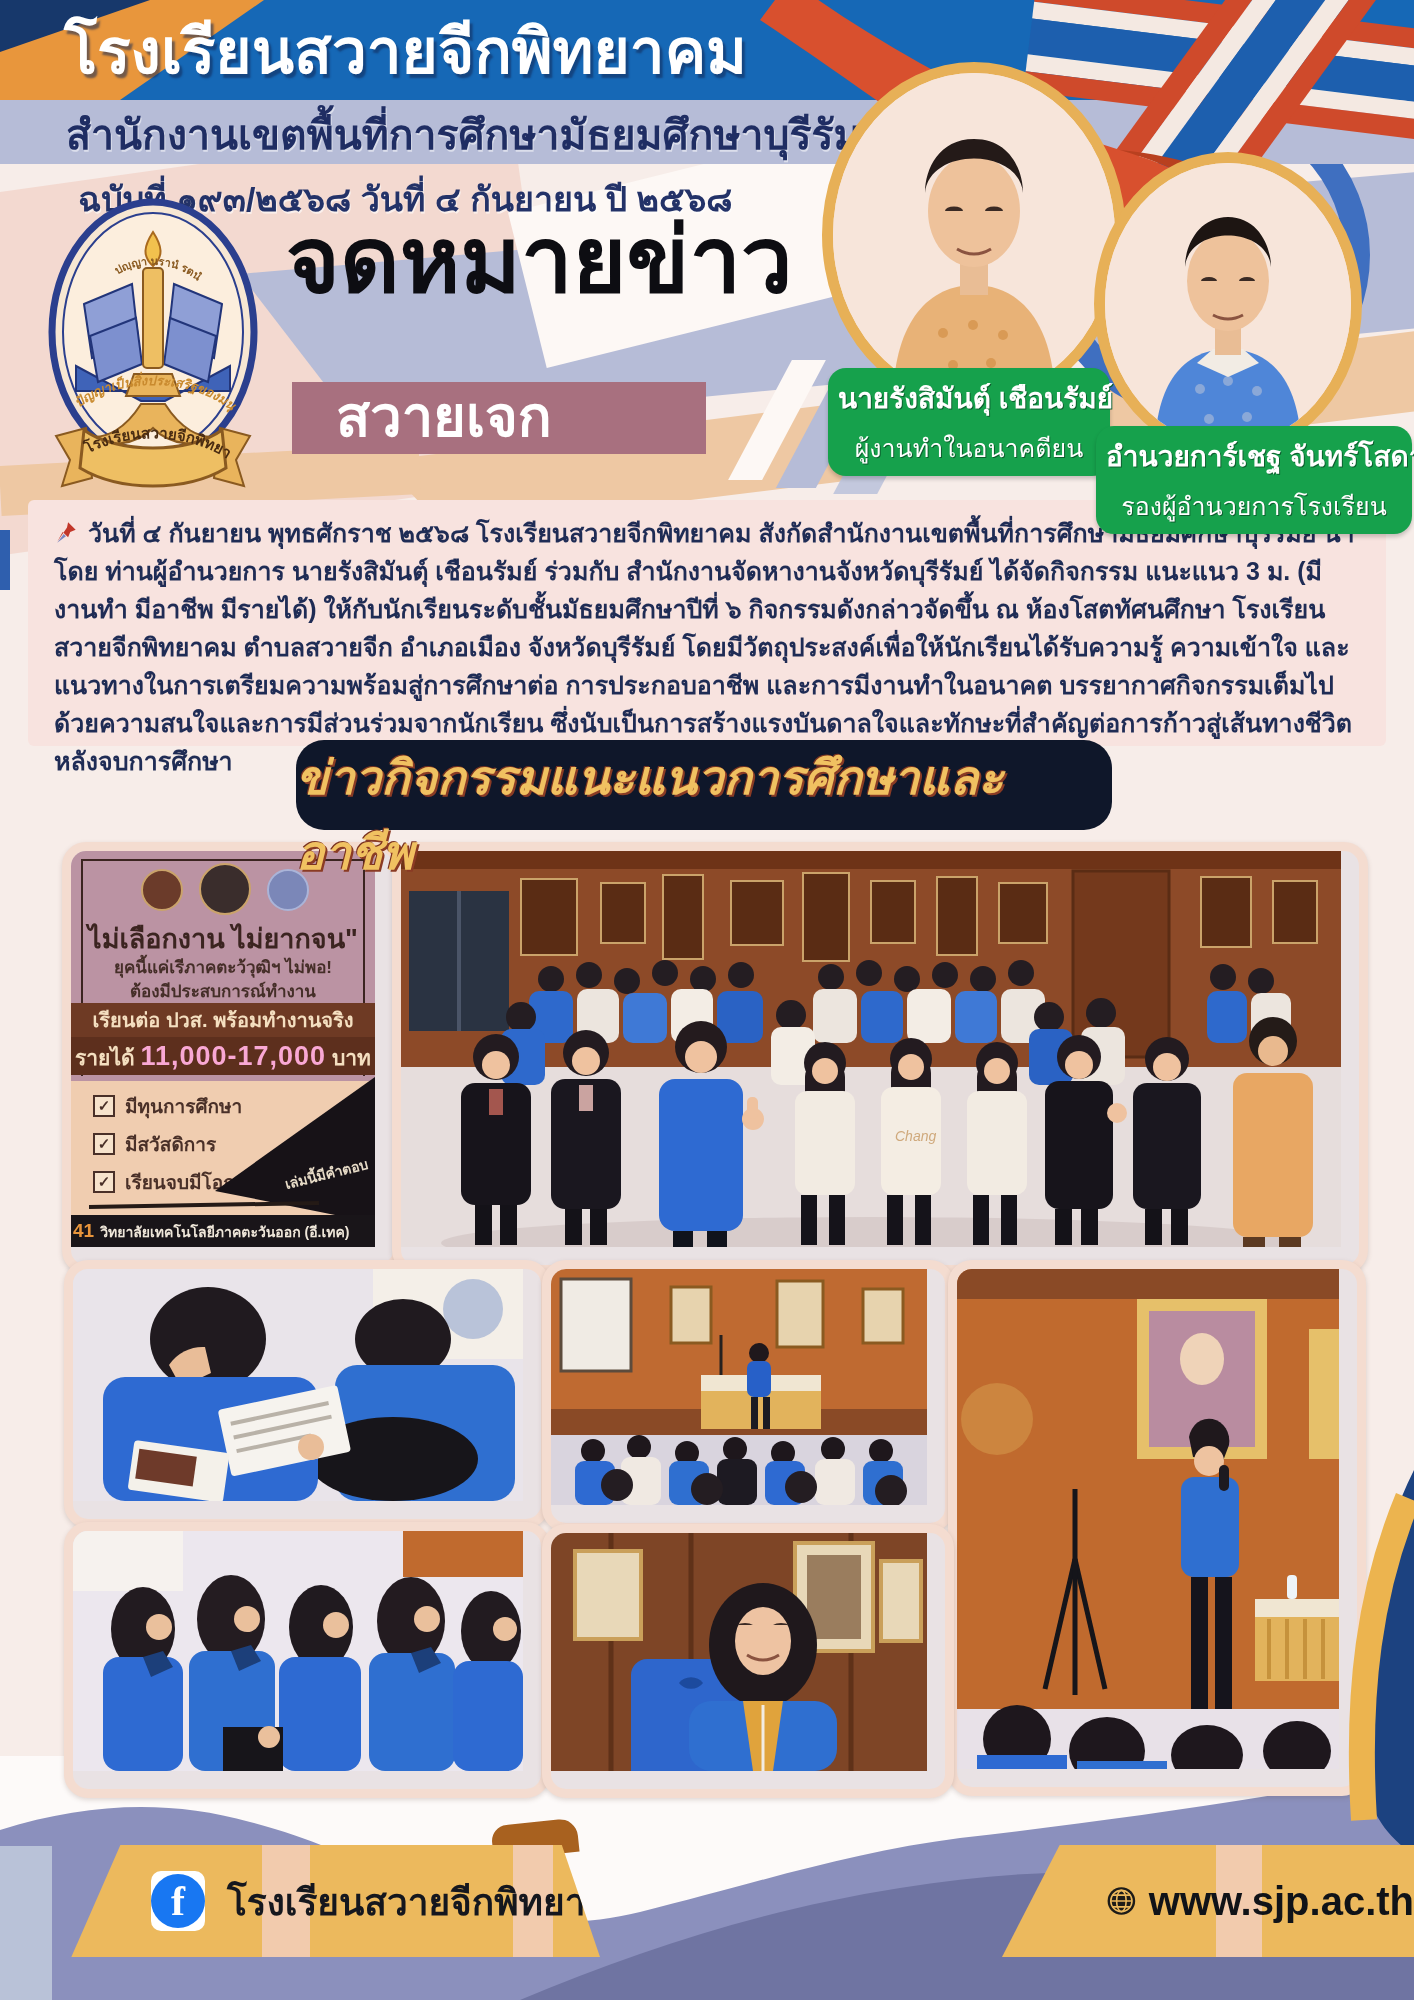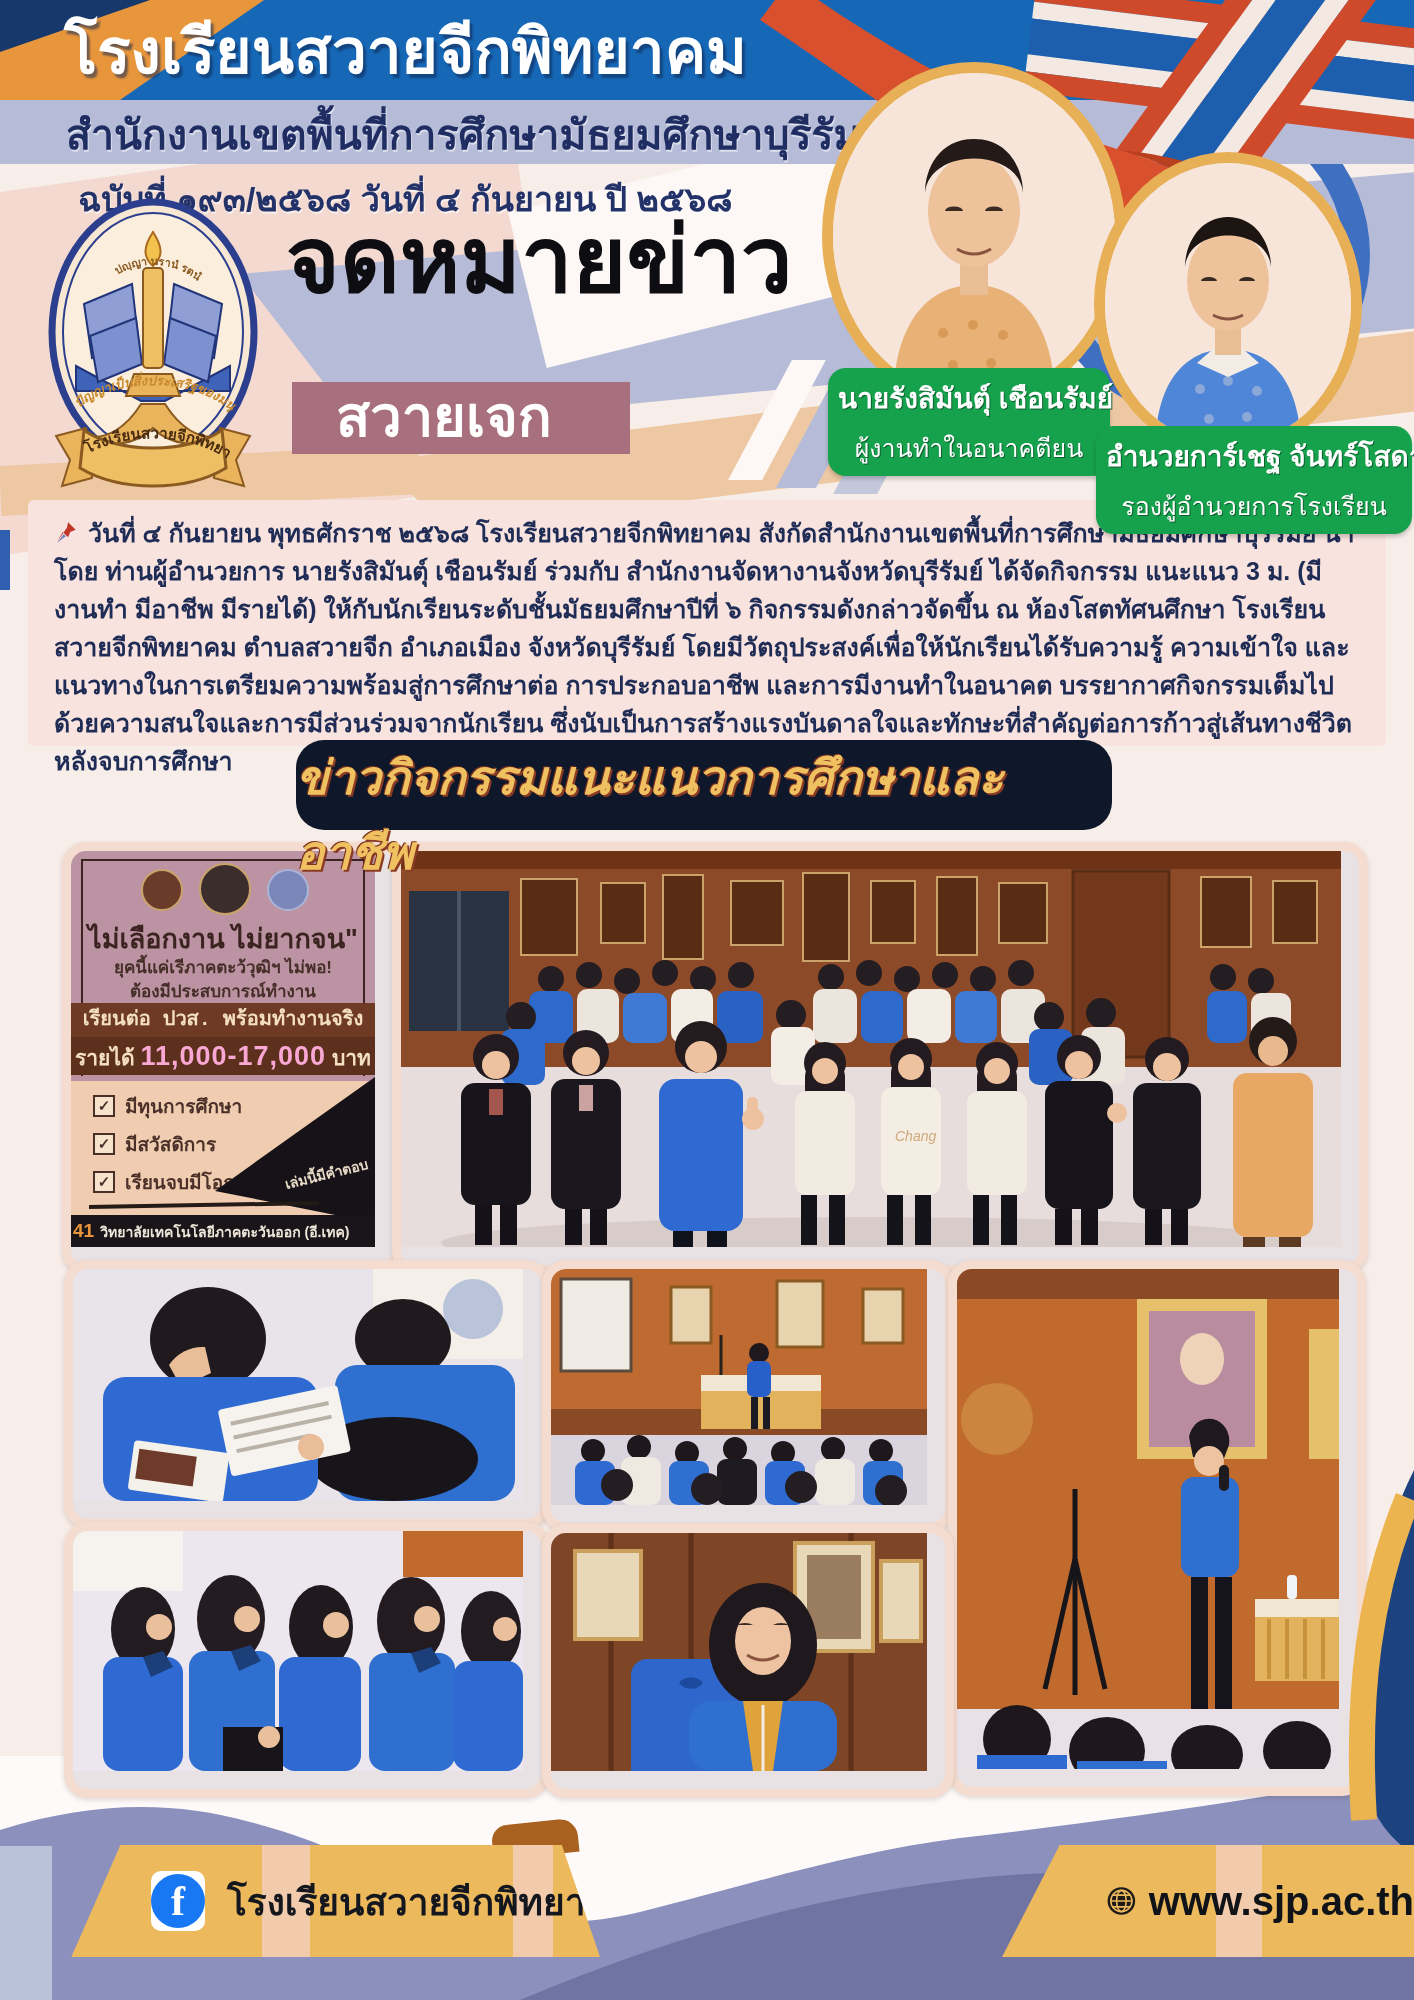--- a/index.html
+++ b/index.html
@@ -15,21 +15,21 @@
   .hdr-orange{position:absolute;left:0;top:0;width:300px;height:100px;background:#e8963c;
             clip-path:polygon(14% 0,88% 0,40% 100%,0 100%,0 42%);z-index:2;}
   .school-name{position:absolute;left:64px;top:2px;font-size:62px;font-weight:800;color:#ffffff;
             text-shadow:3px 4px 2px rgba(18,40,86,.55);z-index:3;white-space:nowrap;}
   .hdr-lav{position:absolute;left:0;top:100px;width:1414px;height:64px;background:#b6bcd7;z-index:1;}
   .district{position:absolute;left:66px;top:102px;font-size:41px;font-weight:800;color:#1f2d63;
             text-shadow:1px 2px 0 rgba(255,255,255,.5);z-index:3;white-space:nowrap;}
   .issue{position:absolute;left:78px;top:172px;font-size:34px;font-weight:800;color:#233268;
             text-shadow:1px 2px 0 rgba(255,255,255,.6);z-index:3;white-space:nowrap;}
   .big-title{position:absolute;left:286px;top:186px;font-size:92px;font-weight:800;color:#0d0d12;z-index:3;}
-  .sub-bar{position:absolute;left:292px;top:382px;width:338px;height:72px;background:#a8707f;z-index:3;}
+  .sub-bar{position:absolute;left:292px;top:382px;width:414px;height:72px;background:#a8707f;z-index:3;}
   .sub-bar span{display:block;padding-left:44px;line-height:70px;font-size:56px;font-weight:800;color:#ffffff;}
   .slash{position:absolute;transform:skewX(-28deg);z-index:2;}
   
   .portrait{position:absolute;border:11px solid #e7b057;border-radius:50%;overflow:hidden;
             background:#f7e5da;z-index:3;}
   .badge{position:absolute;background:#16a14c;border-radius:18px;color:#fff;text-align:center;
          padding:8px 10px;z-index:5;box-shadow:0 3px 4px rgba(0,0,0,.2);margin-top:40px;}
   .badge .nm{display:block;font-size:28px;font-weight:700;text-shadow:1px 1px 0 #0d5e2e;white-space:nowrap;}
   .badge .tt{display:block;font-size:25px;margin-top:8px;text-shadow:1px 1px 0 #0d5e2e;white-space:nowrap;}
   
@@ -47,21 +47,21 @@
   .photo svg{display:block;}
   
   .flyer-in{position:relative;width:304px;height:396px;
         background:linear-gradient(#bb93a3 0 58%,#f0cdb0 58% 100%);}
   .flyer-frame{position:absolute;left:10px;top:8px;right:10px;height:215px;border:2px solid #3b2420;border-bottom:none;}
   .flogo{position:absolute;border-radius:50%;top:18px;}
   .fly-head{position:absolute;left:0;top:66px;width:100%;text-align:center;font-size:27px;font-weight:800;color:#3b2420;white-space:nowrap;}
   .fly-s1{position:absolute;left:0;top:102px;width:100%;text-align:center;font-size:17px;font-weight:800;color:#452e28;}
   .fly-s2{position:absolute;left:0;top:126px;width:100%;text-align:center;font-size:17px;font-weight:800;color:#452e28;}
   .fly-band1{position:absolute;left:0;top:152px;width:100%;height:34px;background:#6e3a24;color:#f4dfc0;
-        font-size:20px;font-weight:800;text-align:center;line-height:34px;white-space:nowrap;font-family:Liberation Mono, monospace;}
+        font-size:20px;font-weight:800;text-align:center;line-height:34px;white-space:nowrap;}
   .fly-band2{position:absolute;left:0;top:186px;width:100%;height:38px;background:#5d2f1d;color:#f4dfc0;
         font-size:21px;font-weight:800;text-align:center;line-height:38px;white-space:nowrap;}
   .fly-band2 b{color:#f9a8d4;font-size:27px;letter-spacing:1px;text-align:center;}
   .fly-check{position:absolute;left:22px;font-size:19px;font-weight:800;color:#4a3028;display:flex;align-items:center;}
   .fly-check .bx{width:18px;height:18px;border:2px solid #4a3028;margin-right:10px;display:inline-flex;
         align-items:center;justify-content:center;font-size:15px;color:#4a3028;background:#f7e3cc;}
   .fly-tri{position:absolute;right:0;top:226px;width:160px;height:146px;background:#171217;
         clip-path:polygon(100% 0,100% 100%,0 78%);}
   .fly-tri span{position:absolute;right:6px;top:86px;transform:rotate(-14deg);font-size:14px;
         font-weight:700;color:#e8dcc8;}

